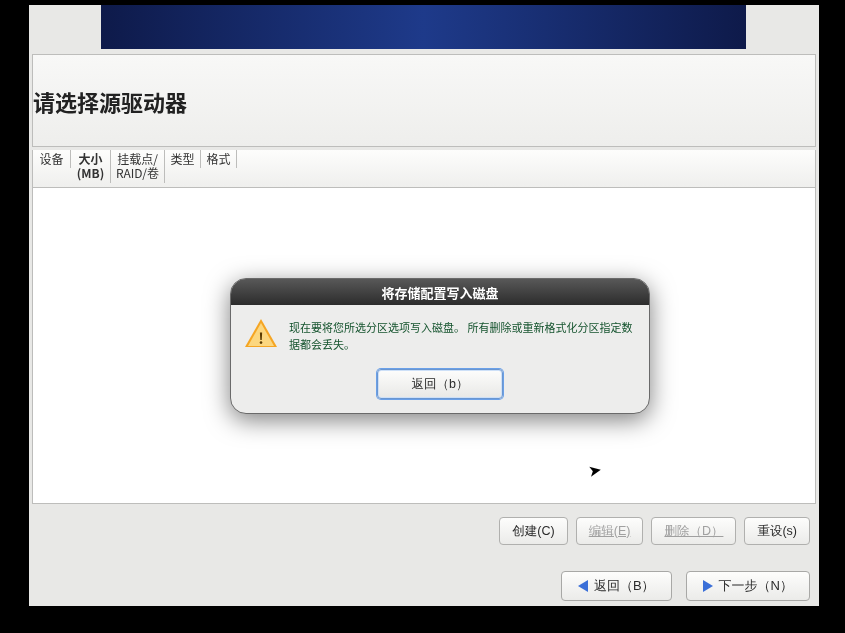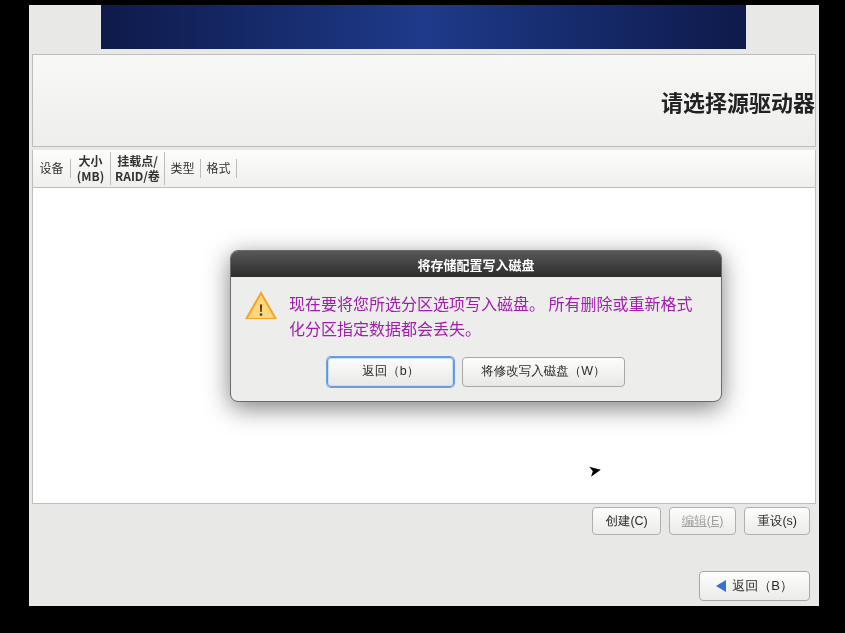--- a/index.html
+++ b/index.html
@@ -32,39 +32,39 @@
     .header-panel {
       position: absolute;
       left: 32px;
       top: 54px;
       width: 784px;
       height: 93px;
       background: linear-gradient(to bottom, #f8f8f7, #eeeeec);
       border: 1px solid #bdbdbb;
       display: flex;
       align-items: center;
-      justify-content: flex-end;
+      justify-content: flex-start;
     }
     .header-title {
       font-size: 22px;
       font-weight: bold;
       color: #222;
     }
     .table-header-row {
       position: absolute;
       left: 32px;
       top: 150px;
       width: 784px;
       height: 38px;
       background: linear-gradient(to bottom, #fdfdfc, #efefed);
       border-left: 1px solid #bdbdbb;
       border-right: 1px solid #bdbdbb;
       border-bottom: 1px solid #bdbdbb;
       display: flex;
-      align-items: center;
+      align-items: flex-start;
     }
     .th {
       border-right: 1px solid #bdbdbb;
       display: flex;
       align-items: center;
       justify-content: center;
       font-size: 12px;
       color: #333;
       text-align: center;
       line-height: 1.2;
@@ -88,21 +88,21 @@
       border-bottom: 1px solid #bdbdbb;
     }
     .action-row {
       position: absolute;
       left: 32px;
       top: 507px;
       width: 784px;
       height: 38px;
       display: flex;
       justify-content: flex-end;
-      align-items: flex-start;
+      align-items: flex-end;
       gap: 8px;
       padding-right: 6px;
     }
     .gbtn {
       height: 28px;
       padding: 0 12px;
       background: linear-gradient(to bottom, #fdfdfc, #ebebe9);
       border: 1px solid #b0b0ae;
       border-radius: 4px;
       font-size: 12.5px;
@@ -153,25 +153,25 @@
     }
     .arrow-right {
       border-top: 6px solid transparent;
       border-bottom: 6px solid transparent;
       border-left: 10px solid #3a6fd8;
     }
     
     .dialog {
       position: absolute;
       left: 230px;
-      top: 250px;
-      width: 492px;
+      top: 278px;
+      width: 420px;
       background: #ededec;
       border: 1px solid #6a6a6a;
-      border-radius: 8px;
+      border-radius: 16px;
       box-shadow: 0 6px 24px rgba(0,0,0,0.5);
       overflow: hidden;
     }
     .dialog-title {
       height: 26px;
       background: linear-gradient(to bottom, #585858, #2c2c2c);
       color: #fff;
       font-size: 13px;
       font-weight: bold;
       display: flex;
@@ -208,22 +208,22 @@
     }
     .warn-bang {
       position: absolute;
       top: 8px; left: 0; width: 32px;
       text-align: center;
       font-weight: bold;
       font-size: 15px;
       color: #5a3a00;
     }
     .dialog-msg {
-      font-size: 16px;
-      color: #a21caf;
+      font-size: 11px;
+      color: #14532d;
       line-height: 1.55;
     }
     .dialog-buttons {
       display: flex;
       justify-content: center;
       gap: 8px;
       padding: 6px 12px 14px 12px;
     }
     .dbtn {
       height: 30px;
@@ -259,51 +259,55 @@
 <div class="top-band"></div>
 
 <div class="header-panel">
   <div class="header-title">请选择源驱动器</div>
 </div>
 
 <div class="table-header-row">
   <div class="th device">设备</div>
   <div class="th size" style="white-space:pre-line;">大小
 (MB)</div>
-  <div class="th mount" style="white-space:pre-line;font-weight:bold;">挂载点/
+  <div class="th mount" style="white-space:pre-line;">挂载点/
 RAID/卷</div>
   <div class="th type">类型</div>
   <div class="th format">格式</div>
   <div class="th rest"></div>
 </div>
 
 <div class="table-body"></div>
 
 <div class="action-row">
   <button class="gbtn">创建(C)</button>
   <button class="gbtn disabled">编辑(E)</button>
+  <button class="gbtn disabled">删除（D）</button>
   <button class="gbtn">重设(s)</button>
 </div>
 
 <div class="nav-row">
   <button class="navbtn">
     <span class="arrow-left"></span>
     <span>返回（B）</span>
+  </button>
+  <button class="navbtn">
+    <span class="arrow-right"></span>
+    <span>下一步（N）</span>
   </button>
 </div>
 
 <div class="dialog">
   <div class="dialog-title">将存储配置写入磁盘</div>
   <div class="dialog-body">
     <div class="warn-icon">
       <div class="warn-triangle"></div>
       <div class="warn-inner"></div>
       <div class="warn-bang">!</div>
     </div>
     <div class="dialog-msg">现在要将您所选分区选项写入磁盘。 所有删除或重新格式化分区指定数据都会丢失。</div>
   </div>
   <div class="dialog-buttons">
     <button class="dbtn focused">返回（b）</button>
-    <button class="dbtn">将修改写入磁盘（W）</button>
   </div>
 </div>
 
 <div class="cursor">➤</div>
 
 </body></html>

